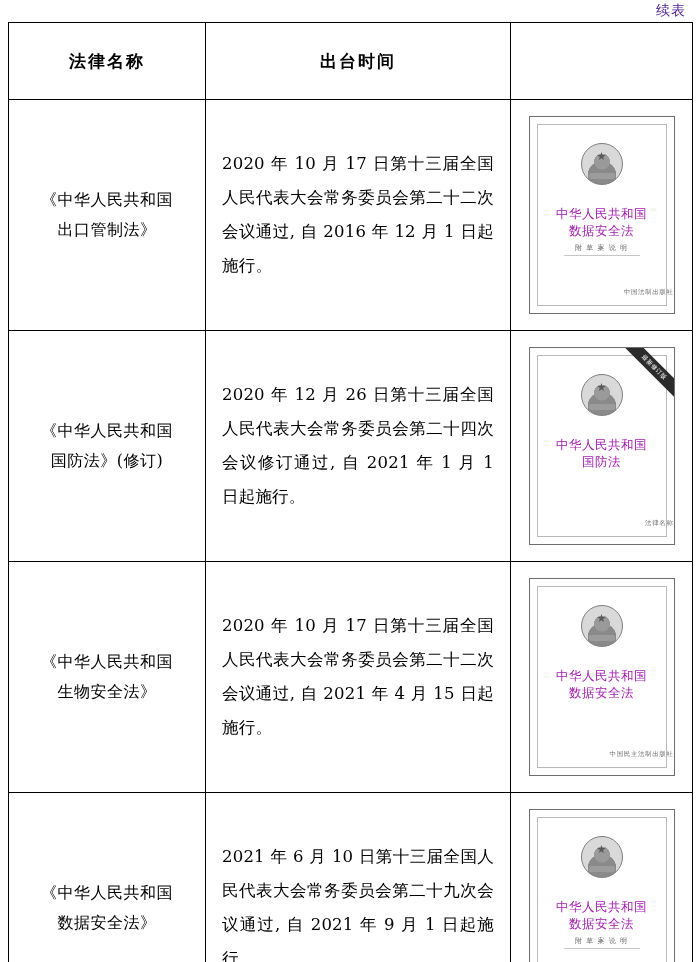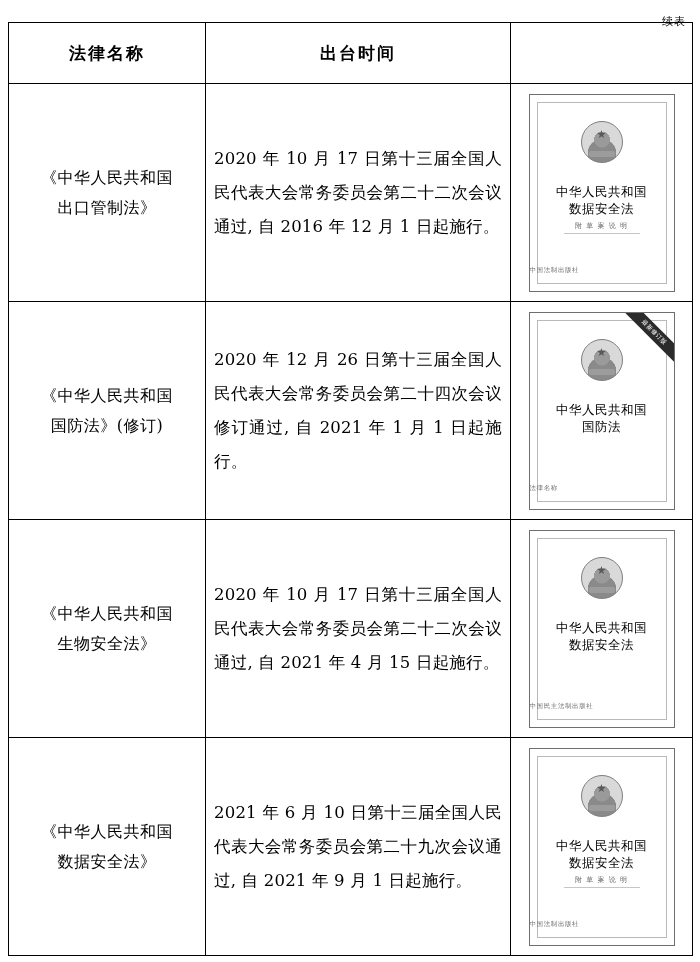--- a/index.html
+++ b/index.html
@@ -16,39 +16,39 @@
     overflow: hidden;
   }
   .page {
     position: relative;
     width: 700px;
     height: 962px;
     box-sizing: border-box;
   }
   .page-header {
     position: absolute;
-    top: 14px;
+    top: 2px;
     right: 14px;
-    font-size: 11px;
+    font-size: 14px;
     letter-spacing: 1px;
-    color: #000000;
+    color: #4c1d95;
     font-family: "DejaVu Serif", "Liberation Serif", serif;
   }
   table.law-table {
     position: absolute;
     top: 22px;
     left: 8px;
     width: 684px;
     border-collapse: collapse;
     table-layout: fixed;
   }
   table.law-table td, table.law-table th {
     border: 1px solid #000000;
     vertical-align: middle;
-    padding: 8px;
+    padding: 16px;
   }
   col.c-name { width: 197px; }
   col.c-time { width: 305px; }
   col.c-img  { width: 182px; }
 
   thead th {
     height: 44px;
     font-size: 17px;
     font-weight: bold;
     letter-spacing: 2px;
@@ -134,21 +134,21 @@
   }
   .cover .title {
     position: absolute;
     top: 88px;
     left: 0;
     right: 0;
     text-align: center;
     font-size: 12.5px;
     line-height: 17px;
     letter-spacing: 0.5px;
-    color: #000000;
+    color: #a21caf;
     font-family: "DejaVu Serif", "Liberation Serif", serif;
   }
   .cover .title .t2 { display: block; }
   .cover .subtitle {
     position: absolute;
     top: 126px;
     left: 0;
     right: 0;
     text-align: center;
     font-size: 7px;
@@ -160,21 +160,21 @@
     top: 138px;
     left: 34px;
     right: 34px;
     border-top: 1px solid #c6c6c6;
   }
   .cover .publisher {
     position: absolute;
     bottom: 16px;
     left: 0;
     right: 0;
-    text-align: left;
+    text-align: right;
     font-size: 6.5px;
     letter-spacing: 0.6px;
     color: #707070;
   }
   .cover .corner-ribbon {
     position: absolute;
     top: 0;
     right: 0;
     width: 62px;
     height: 62px;

